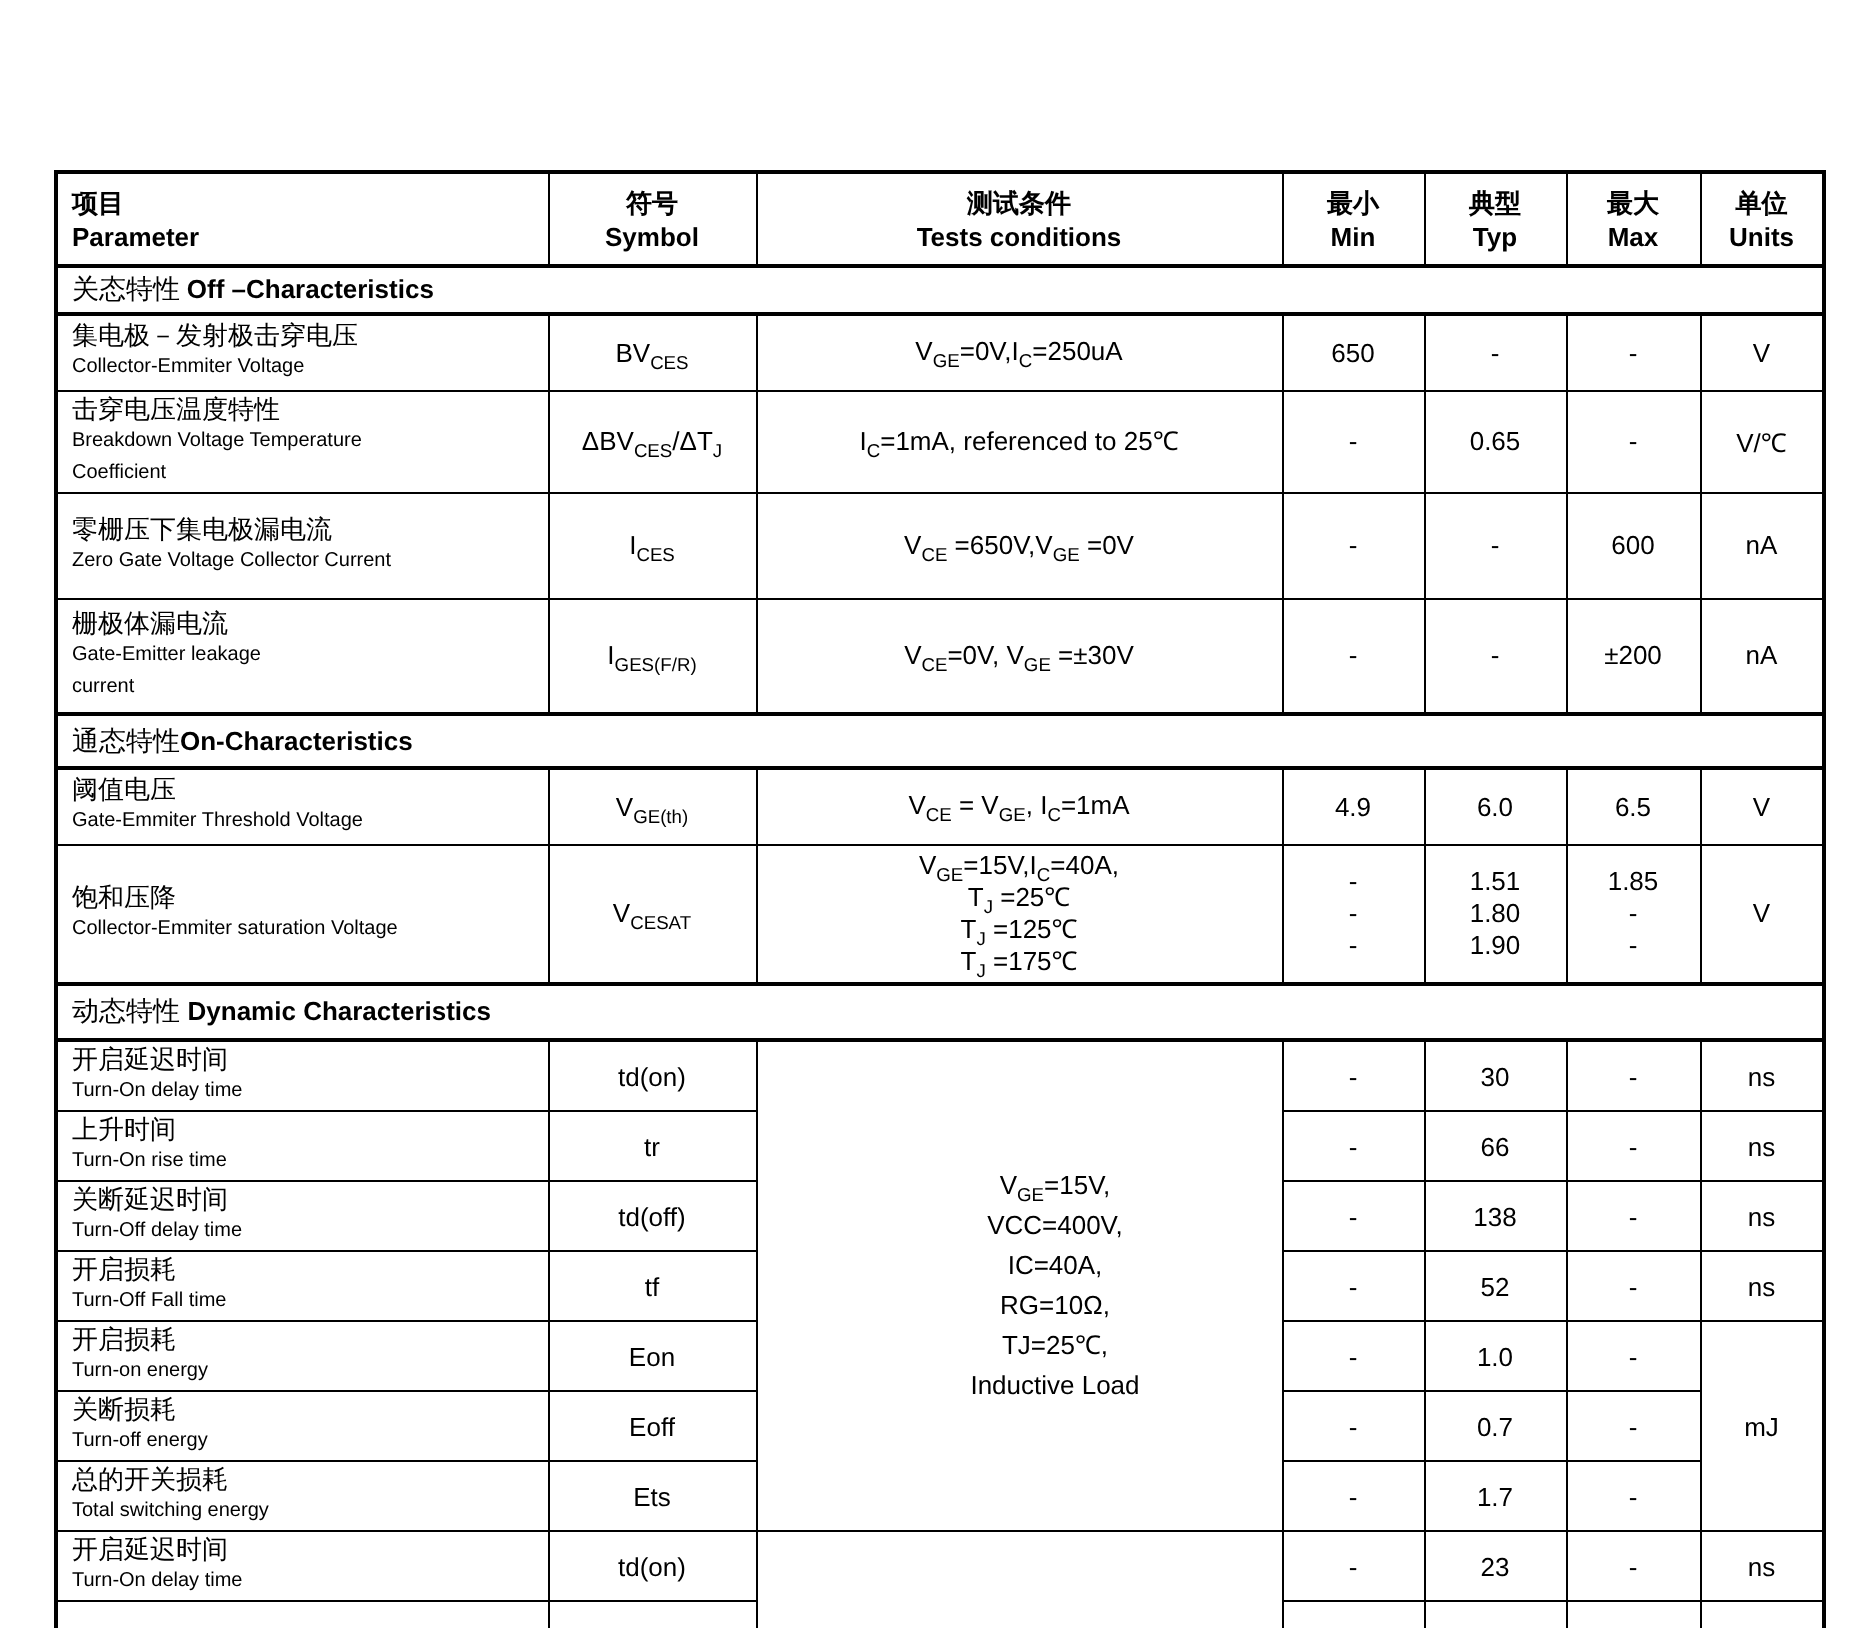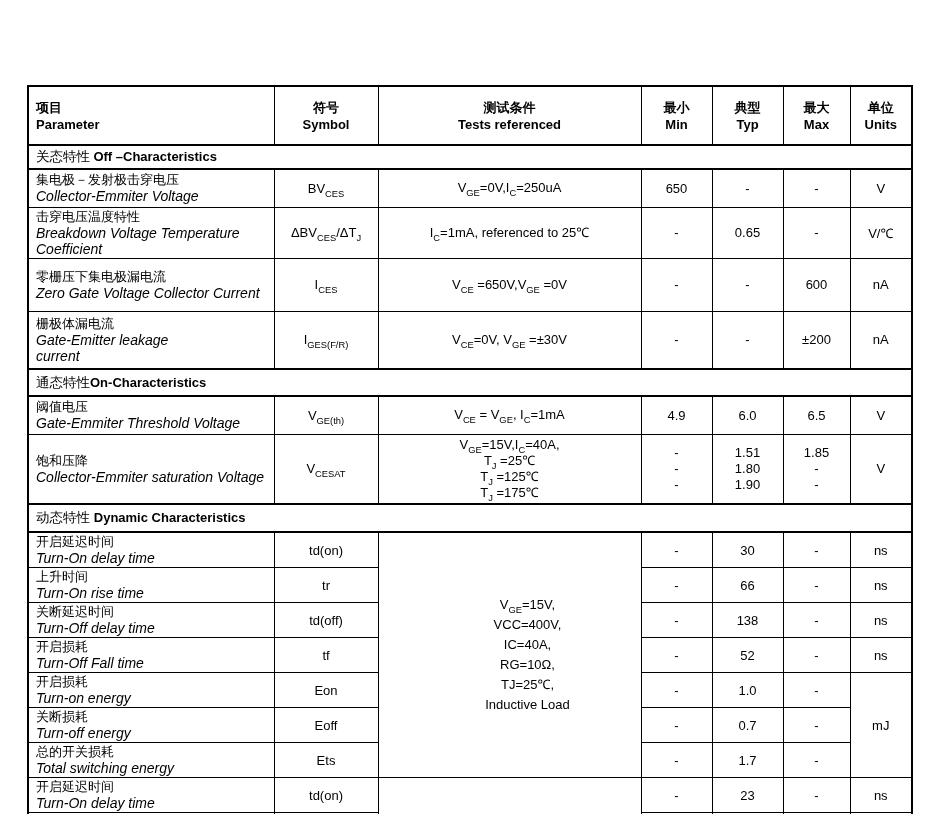--- a/index.html
+++ b/index.html
@@ -20,21 +20,21 @@
     border:2px solid #000;
   }
   th,td{
     border:1px solid #000;padding:0;vertical-align:middle;text-align:center;
     font-size:13px;color:#000;overflow:hidden;
   }
   thead th{border-bottom:2px solid #000;font-weight:bold;}
   th.col-param,td.param{text-align:left;padding:1px 7px;}
   .hd-cn,.hd-en{font-weight:bold;font-size:13px;line-height:17px;}
   .cn{font-family:"Liberation Serif","DejaVu Serif",serif;font-size:13px;line-height:16px;}
-  .en{font-family:"Liberation Sans",sans-serif;font-size:14px;line-height:16px;font-style:italic;}
+  .en{font-family:"Liberation Sans",sans-serif;font-size:10px;line-height:16px;}
   td.section-cell{
     text-align:left;padding:2px 7px;
     border-top:2px solid #000;border-bottom:2px solid #000;
   }
   .sec-cn{font-family:"Liberation Serif","DejaVu Serif",serif;font-size:13.5px;}
   .sec-cn.bold{font-weight:normal;font-family:"Liberation Sans",sans-serif;}
   .sec-en{font-weight:bold;font-size:13px;}
   td.cond div{line-height:16px;}
   td.cond.tall div{line-height:20px;padding-left:36px;}
   td.num div{line-height:16px;}
@@ -50,32 +50,32 @@
     <colgroup>
       <col style="width:246px">
         <col style="width:104px">
         <col style="width:263px">
       <col style="width:71px">
         <col style="width:71px">
         <col style="width:67px">
         <col style="width:62px">
     </colgroup>
     <thead>
-      <tr style="height:59px">
+      <tr style="height:47px">
         <th class="col-param">
           <div class="hd-cn">项目</div>
           <div class="hd-en">Parameter</div>
         </th>
         <th>
           <div class="hd-cn">符号</div>
           <div class="hd-en">Symbol</div>
         </th>
         <th>
           <div class="hd-cn">测试条件</div>
-          <div class="hd-en">Tests referenced</div>
+          <div class="hd-en">Tests conditions</div>
         </th>
         <th>
           <div class="hd-cn">最小</div>
           <div class="hd-en">Min</div>
         </th>
         <th>
           <div class="hd-cn">典型</div>
           <div class="hd-en">Typ</div>
         </th>
         <th>

